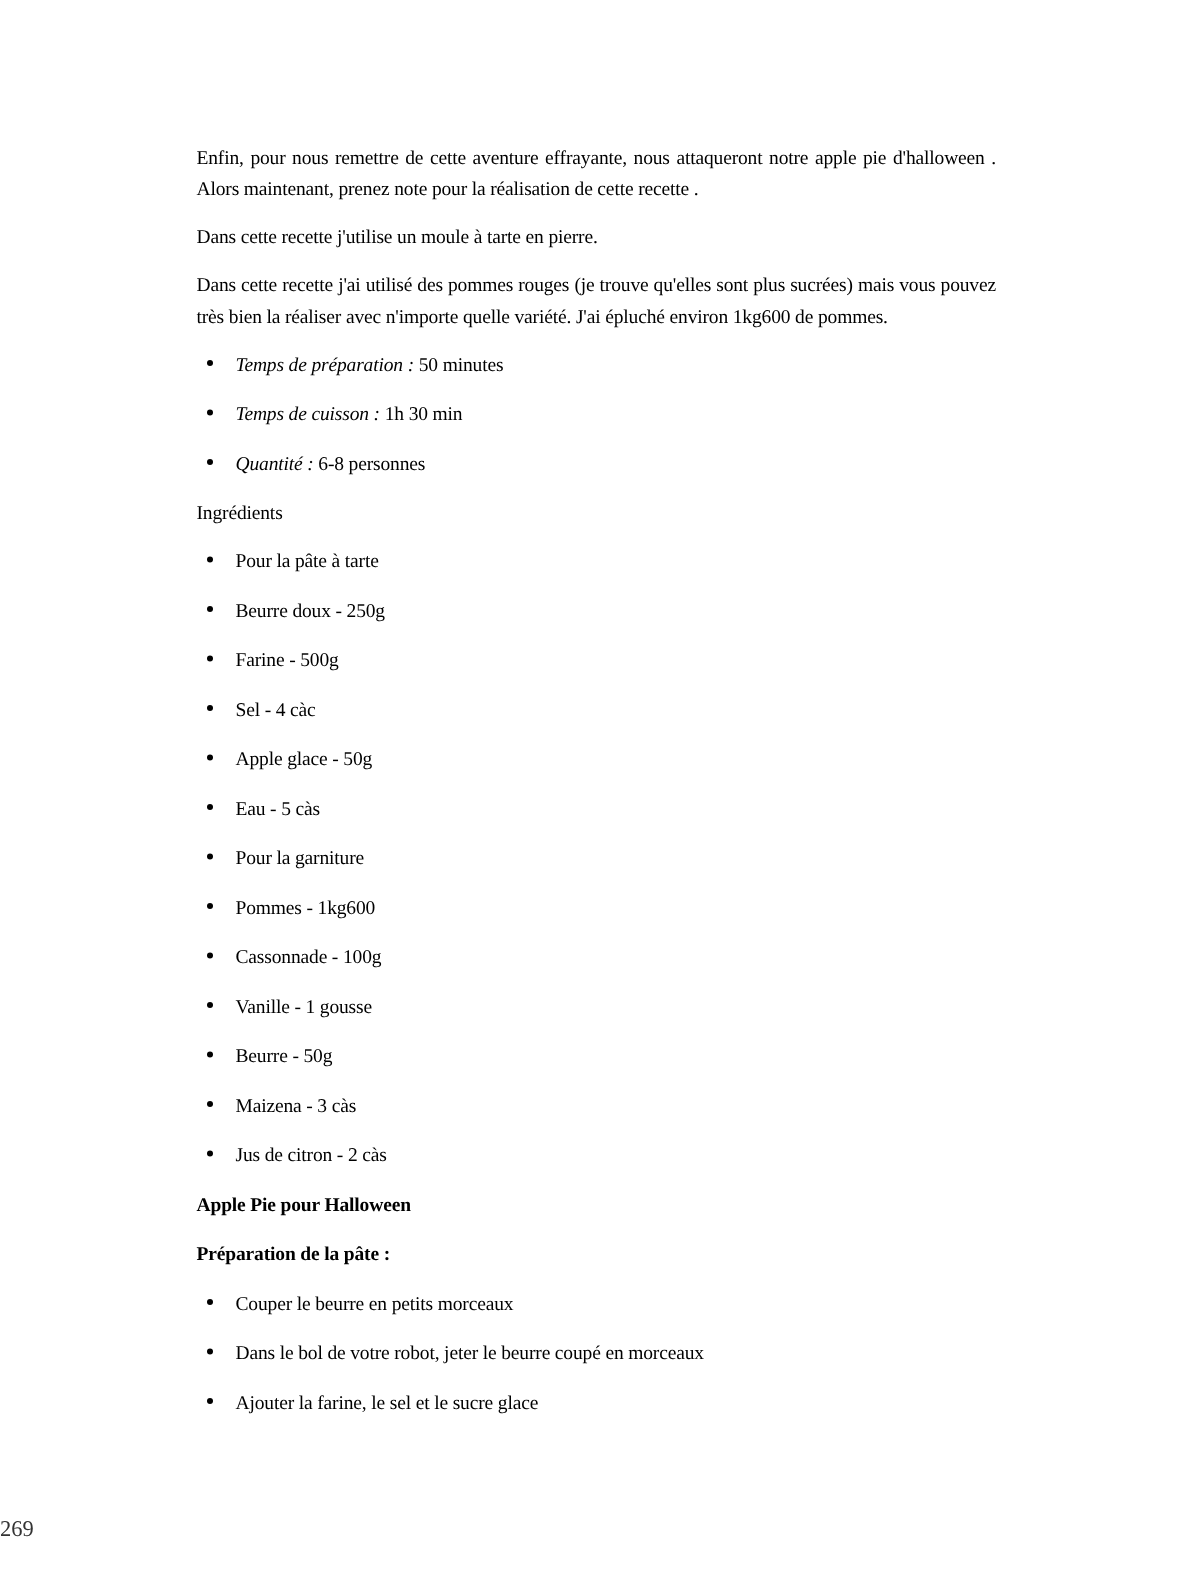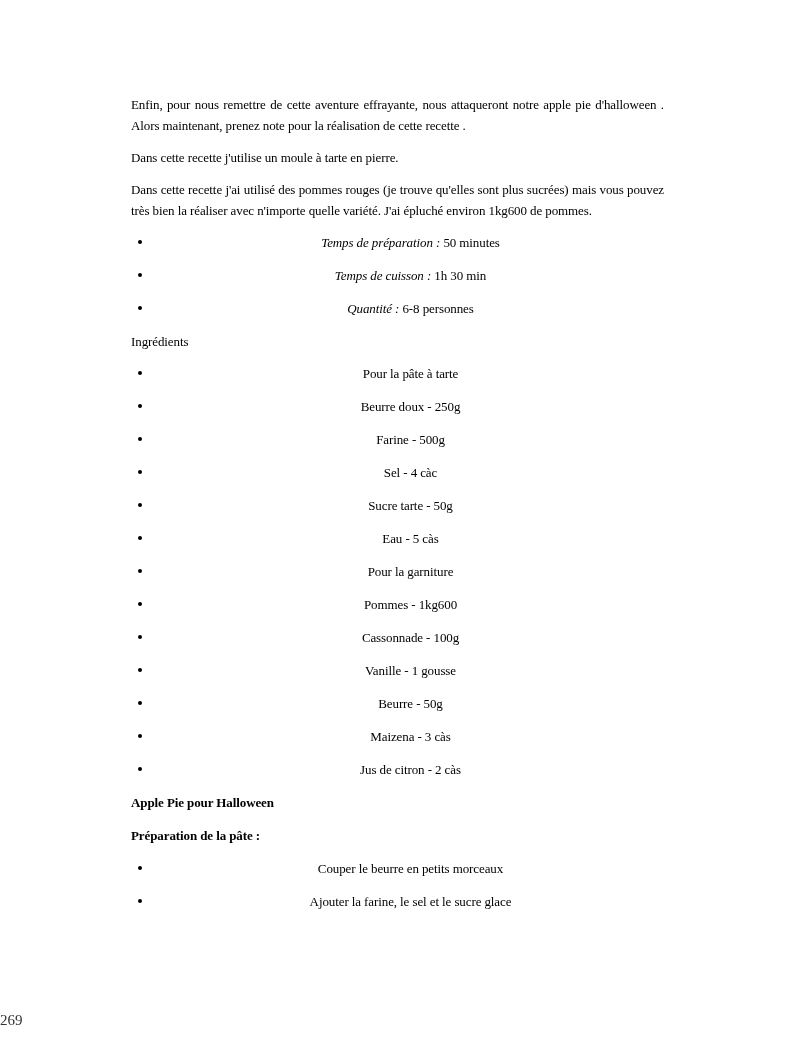--- a/index.html
+++ b/index.html
@@ -32,21 +32,20 @@
     margin: 0;
     padding: 0;
   }
   li {
     position: relative;
     padding-left: 26px;
     margin-bottom: 12px;
     font-size: 13px;
     line-height: 21px;
     letter-spacing: -0.1px;
-    text-align: center;
   }
   li::before {
     content: "";
     position: absolute;
     left: 7px;
     top: 8px;
     width: 4px;
     height: 4px;
     border-radius: 50%;
     background: #000000;
@@ -89,35 +88,36 @@
     </li>
   </ul>
 
   <p>Ingrédients</p>
 
   <ul>
     <li>Pour la pâte à tarte</li>
     <li>Beurre doux - 250g</li>
     <li>Farine - 500g</li>
     <li>Sel - 4 càc</li>
-    <li>Sucre tarte - 50g</li>
+    <li>Apple glace - 50g</li>
     <li>Eau - 5 càs</li>
     <li>Pour la garniture</li>
     <li>Pommes - 1kg600</li>
     <li>Cassonnade - 100g</li>
     <li>Vanille - 1 gousse</li>
     <li>Beurre - 50g</li>
     <li>Maizena - 3 càs</li>
     <li>Jus de citron - 2 càs</li>
   </ul>
 
   <p class="heading-bold">Apple Pie pour Halloween</p>
 
   <p class="heading-bold">Préparation de la pâte :</p>
 
   <ul>
     <li>Couper le beurre en petits morceaux</li>
+    <li>Dans le bol de votre robot, jeter le beurre coupé en morceaux</li>
     <li>Ajouter la farine, le sel et le sucre glace</li>
   </ul>
 
 </div>
 
 <div class="page-footer">269</div>
 
 </body></html>

